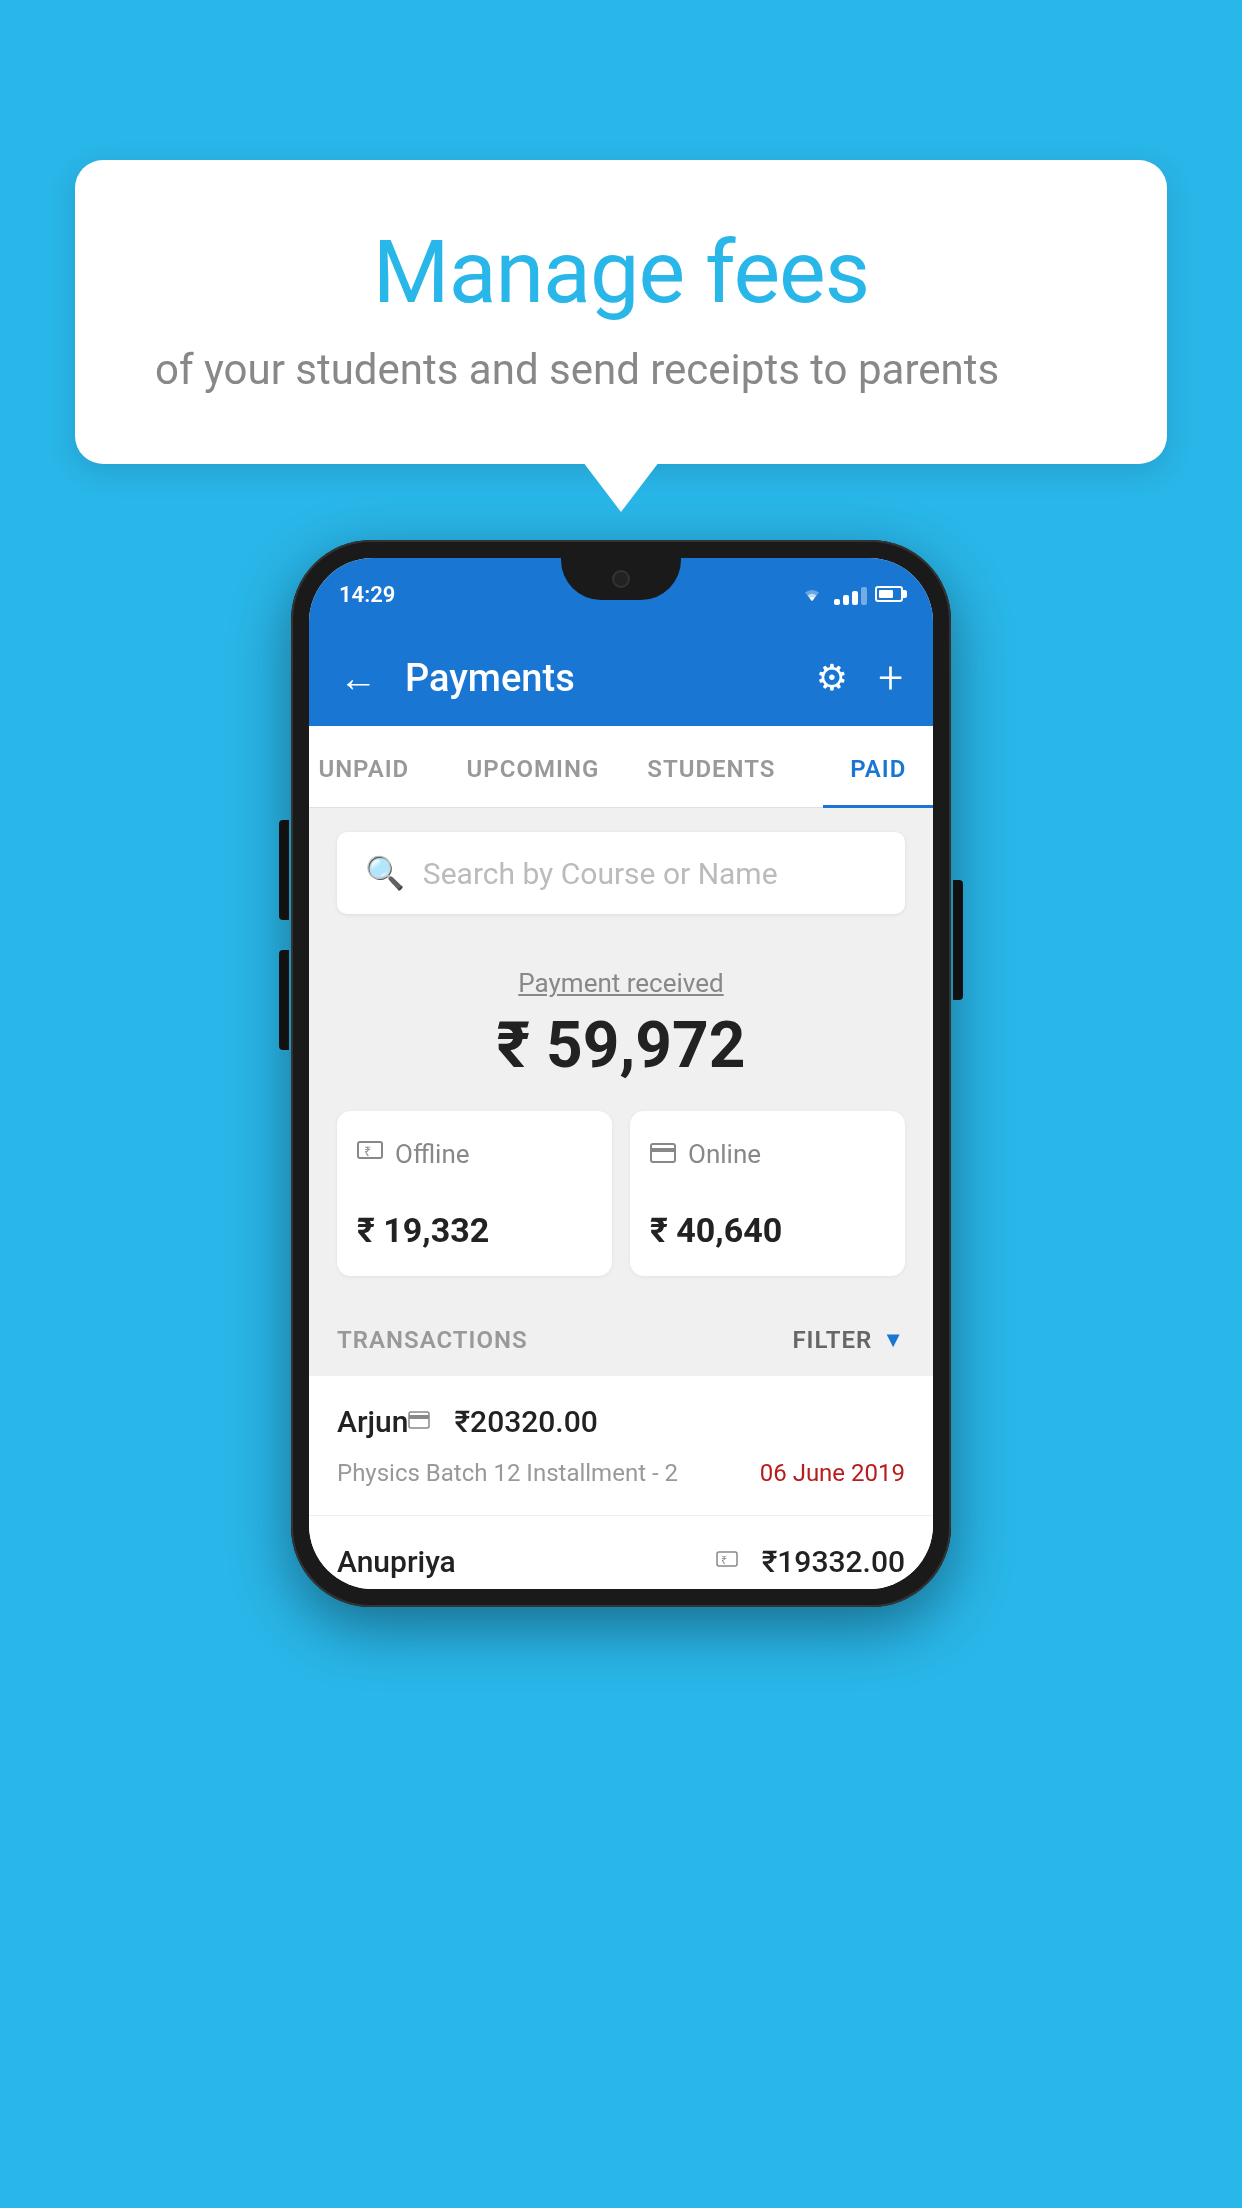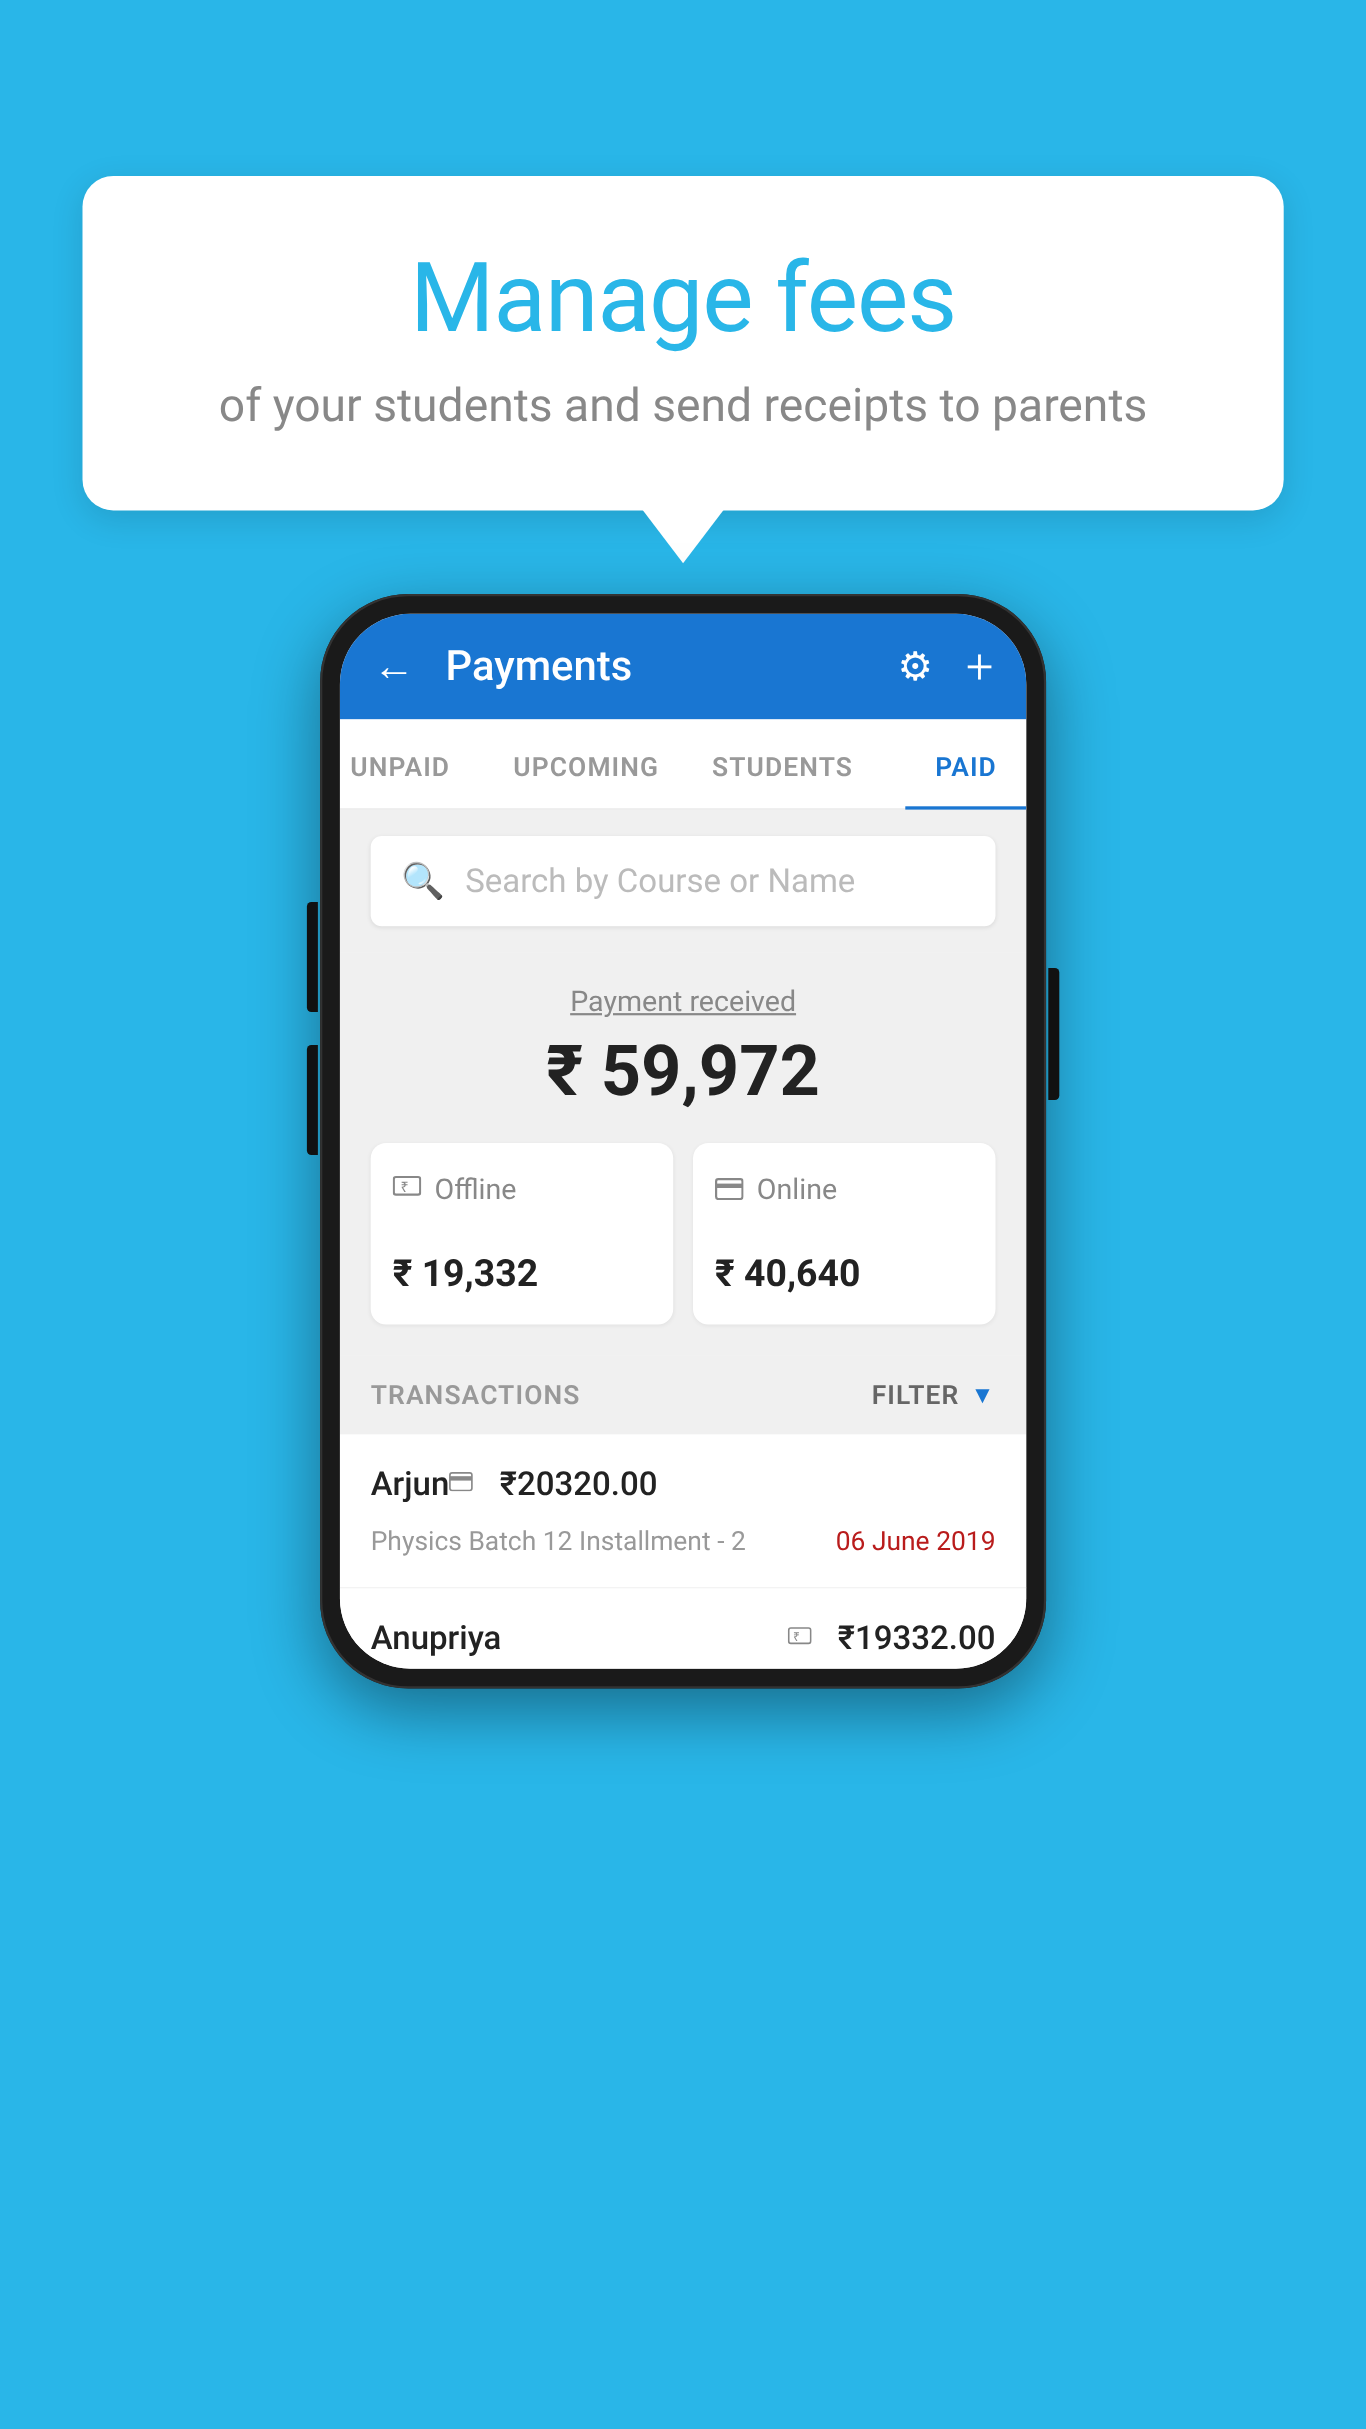--- a/index.html
+++ b/index.html
@@ -40,21 +40,20 @@
       font-size: 88px;
       color: #29b6e8;
       font-weight: 400;
       text-align: center;
       margin-bottom: 22px;
       letter-spacing: -1px;
     }
     .hero-subtitle {
       font-size: 42px;
       color: #888;
-      text-align: center;
       font-weight: 400;
     }
 
     
     .phone-wrapper {
       position: absolute;
       top: 540px;
       left: 50%;
       transform: translateX(-50%);
       width: 660px;
@@ -398,20 +397,45 @@
 
 <div class="hero-card">
   <div class="hero-title">Manage fees</div>
   <div class="hero-subtitle">of your students and send receipts to parents</div>
 </div>
 
 <div class="phone-wrapper">
   <div class="phone-outer">
     <div class="phone-screen">
 
+      <div class="notch-bar">
+        <span class="status-time">14:29</span>
+        <div class="notch-cutout">
+          <div class="camera-dot"></div>
+        </div>
+        <div class="status-icons">
+
+          <svg width="28" height="22" viewBox="0 0 28 22" fill="white">
+            <path d="M14 18l2.5-3a4 4 0 00-5 0L14 18z"></path>
+            <path d="M14 18l4.5-5.5a7 7 0 00-9 0L14 18z" opacity="0.6"></path>
+            <path d="M14 18l7-8.5a11 11 0 00-14 0L14 18z" opacity="0.35"></path>
+          </svg>
+
+          <div class="signal-bars">
+            <div class="signal-bar" style="height:6px;"></div>
+            <div class="signal-bar" style="height:10px;"></div>
+            <div class="signal-bar" style="height:14px;"></div>
+            <div class="signal-bar" style="height:18px; opacity:0.4;"></div>
+          </div>
+
+          <div class="battery-icon">
+            <div class="battery-fill"></div>
+          </div>
+        </div>
+      </div>
 
       <div class="app-header">
         <span class="back-arrow">←</span>
         <span class="app-title">Payments</span>
         <span class="header-gear">⚙</span>
         <span class="header-plus">+</span>
       </div>
 
       <div class="tabs-bar">
         <div class="tab-item">UNPAID</div>

